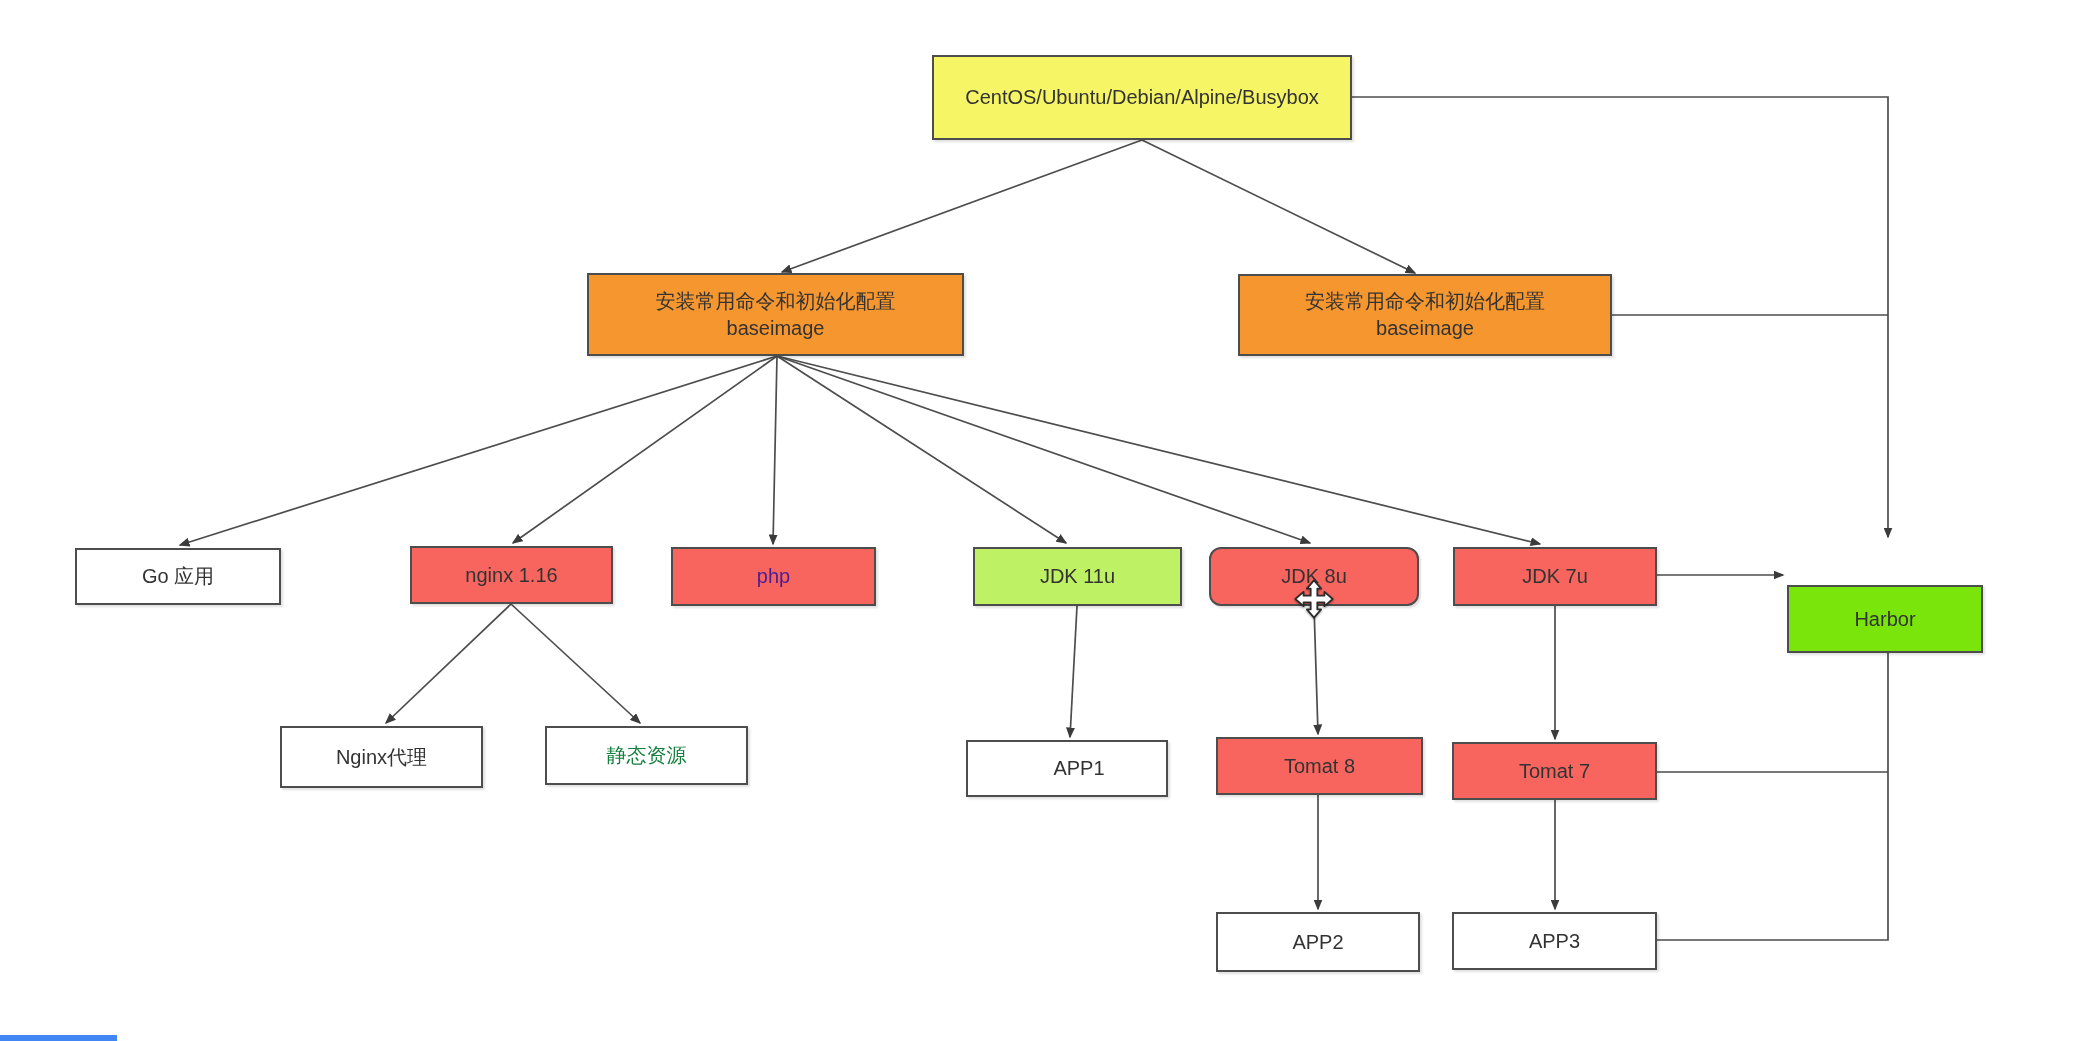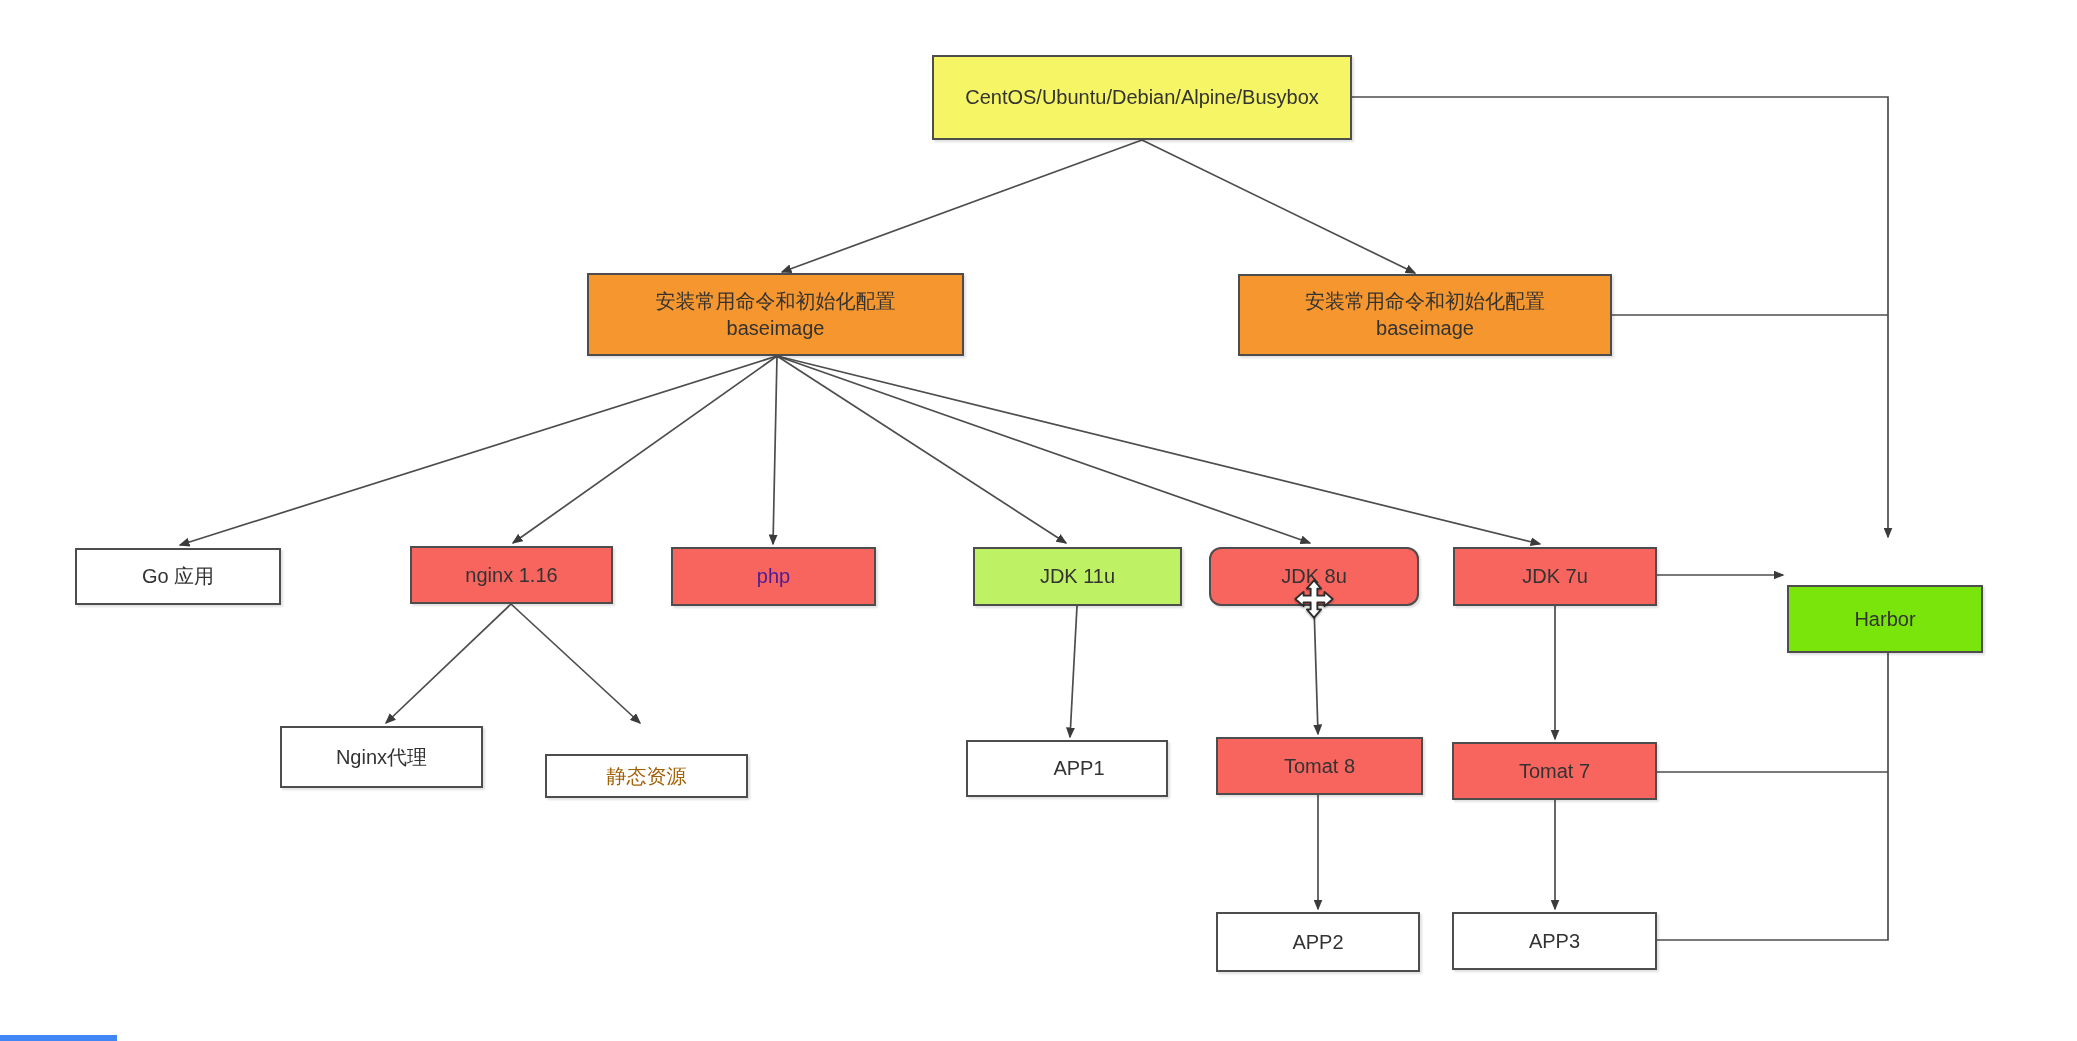--- a/index.html
+++ b/index.html
@@ -93,21 +93,21 @@
       </div>
       <div class="node" style="left: 1453px; top: 547px; width: 204px; height: 59px; background: rgb(248, 101, 95); border-color: rgb(77, 77, 77); color: rgb(51, 51, 51);">
         <div>JDK 7u</div>
       </div>
       <div class="node" style="left: 1787px; top: 540px; width: 196px; height: 68px; background: rgb(121, 229, 10); border-color: rgb(77, 77, 77); color: rgb(51, 51, 51); margin-top: 45px;">
         <div>Harbor</div>
       </div>
       <div class="node" style="left: 280px; top: 726px; width: 203px; height: 62px; background: rgb(255, 255, 255); border-color: rgb(77, 77, 77); color: rgb(51, 51, 51);">
         <div>Nginx代理</div>
       </div>
-      <div class="node" style="left: 545px; top: 726px; width: 203px; height: 44px; background: rgb(255, 255, 255); border-color: rgb(77, 77, 77); color: #a16207; margin-top: 28px;">
+      <div class="node" style="left: 545px; top: 726px; width: 203px; height: 59px; background: rgb(255, 255, 255); border-color: rgb(77, 77, 77); color: #15803d;">
         <div>静态资源</div>
       </div>
       <div class="node" style="left: 966px; top: 740px; width: 202px; height: 57px; background: rgb(255, 255, 255); border-color: rgb(77, 77, 77); color: rgb(51, 51, 51); padding-left: 24px;">
         <div>APP1</div>
       </div>
       <div class="node" style="left: 1216px; top: 737px; width: 207px; height: 58px; background: rgb(248, 101, 95); border-color: rgb(77, 77, 77); color: rgb(51, 51, 51);">
         <div>Tomat 8</div>
       </div>
       <div class="node" style="left: 1452px; top: 742px; width: 205px; height: 58px; background: rgb(248, 101, 95); border-color: rgb(77, 77, 77); color: rgb(51, 51, 51);">
         <div>Tomat 7</div>

